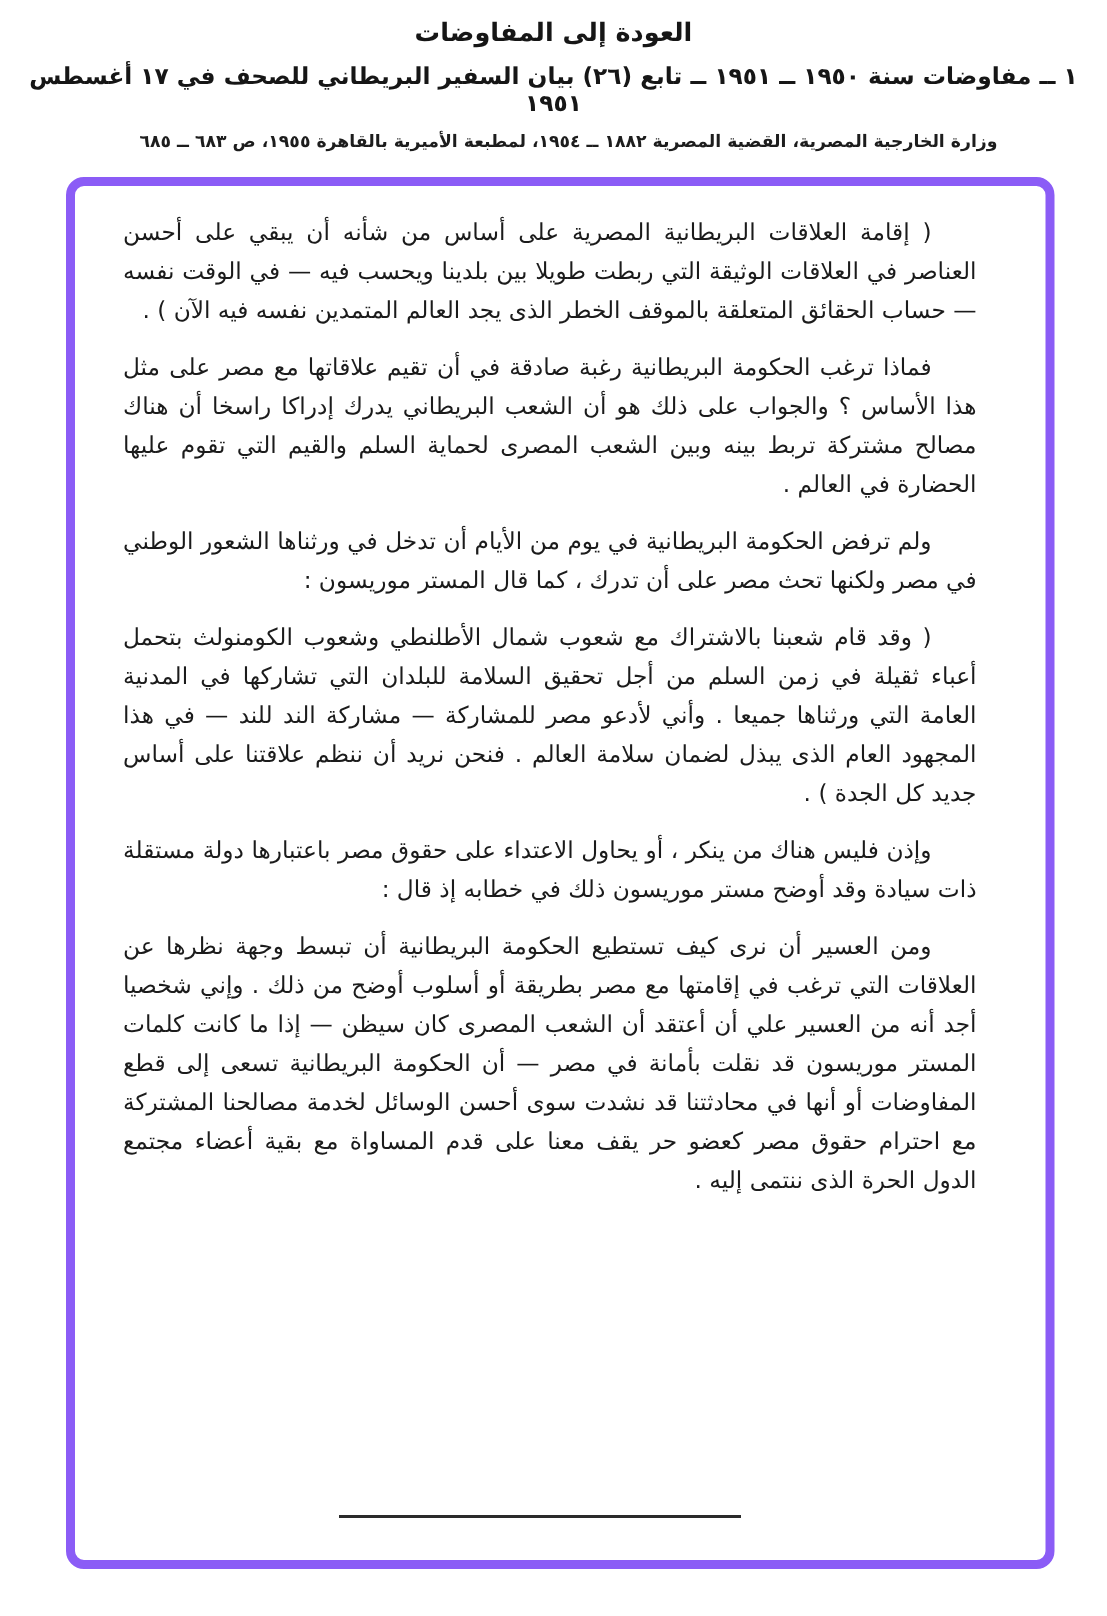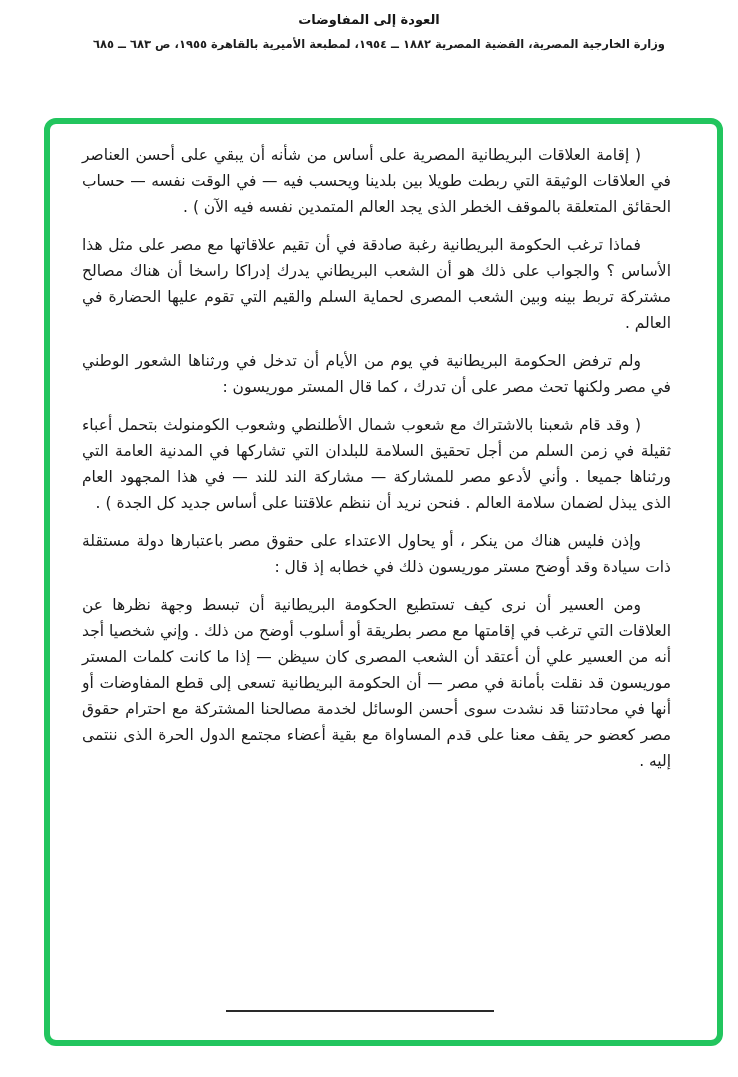--- a/index.html
+++ b/index.html
@@ -18,21 +18,21 @@
   }
   .header {
     position: absolute;
     top: 8px;
     left: 0;
     width: 100%;
     text-align: center;
     direction: rtl;
   }
   .doc-title {
-    font-size: 13px;
+    font-size: 17px;
     font-weight: bold;
     margin: 4px 0 10px 0;
     letter-spacing: 0.3px;
   }
   .doc-subtitle {
     font-size: 15.5px;
     font-weight: bold;
     margin: 0 0 9px 0;
   }
   .doc-source {
@@ -41,25 +41,24 @@
     margin: 0;
     color: #1d1d1d;
     padding-left: 20px;
   }
   .highlight-box {
     position: absolute;
     left: 44px;
     top: 118px;
     width: 647px;
     height: 916px;
-    border: 6px solid #22c55e;
+    border: 6px solid #8b5cf6;
     border-radius: 12px;
     background: #ffffff;
     box-sizing: content-box;
-    padding-left: 20px;
   }
   .scan-text {
     position: absolute;
     top: 18px;
     right: 46px;
     left: 32px;
     direction: rtl;
     text-align: justify;
     font-family: "DejaVu Sans", sans-serif;
     font-size: 15.5px;
@@ -79,20 +78,21 @@
     background: #2a2a2a;
   }
 </style>
 </head>
 <body>
 
 <div class="page">
 
   <div class="header">
     <div class="doc-title">العودة إلى المفاوضات</div>
+    <div class="doc-subtitle">١ ــ مفاوضات سنة ١٩٥٠ ــ ١٩٥١ ــ تابع (٢٦) بيان السفير البريطاني للصحف في ١٧ أغسطس ١٩٥١</div>
     <div class="doc-source">وزارة الخارجية المصرية، القضية المصرية ١٨٨٢ ــ ١٩٥٤، لمطبعة الأميرية بالقاهرة ١٩٥٥، ص ٦٨٣ ــ ٦٨٥</div>
   </div>
 
   <div class="highlight-box">
     <div class="scan-text">
       <p>( إقامة العلاقات البريطانية المصرية على أساس من شأنه أن يبقي على أحسن العناصر في العلاقات الوثيقة التي ربطت طويلا بين بلدينا ويحسب فيه — في الوقت نفسه — حساب الحقائق المتعلقة بالموقف الخطر الذى يجد العالم المتمدين نفسه فيه الآن ) .</p>
       <p>فماذا ترغب الحكومة البريطانية رغبة صادقة في أن تقيم علاقاتها مع مصر على مثل هذا الأساس ؟ والجواب على ذلك هو أن الشعب البريطاني يدرك إدراكا راسخا أن هناك مصالح مشتركة تربط بينه وبين الشعب المصرى لحماية السلم والقيم التي تقوم عليها الحضارة في العالم .</p>
       <p>ولم ترفض الحكومة البريطانية في يوم من الأيام أن تدخل في ورثناها الشعور الوطني في مصر ولكنها تحث مصر على أن تدرك ، كما قال المستر موريسون :</p>
       <p>( وقد قام شعبنا بالاشتراك مع شعوب شمال الأطلنطي وشعوب الكومنولث بتحمل أعباء ثقيلة في زمن السلم من أجل تحقيق السلامة للبلدان التي تشاركها في المدنية العامة التي ورثناها جميعا . وأني لأدعو مصر للمشاركة — مشاركة الند للند — في هذا المجهود العام الذى يبذل لضمان سلامة العالم . فنحن نريد أن ننظم علاقتنا على أساس جديد كل الجدة ) .</p>
       <p>وإذن فليس هناك من ينكر ، أو يحاول الاعتداء على حقوق مصر باعتبارها دولة مستقلة ذات سيادة وقد أوضح مستر موريسون ذلك في خطابه إذ قال :</p>

